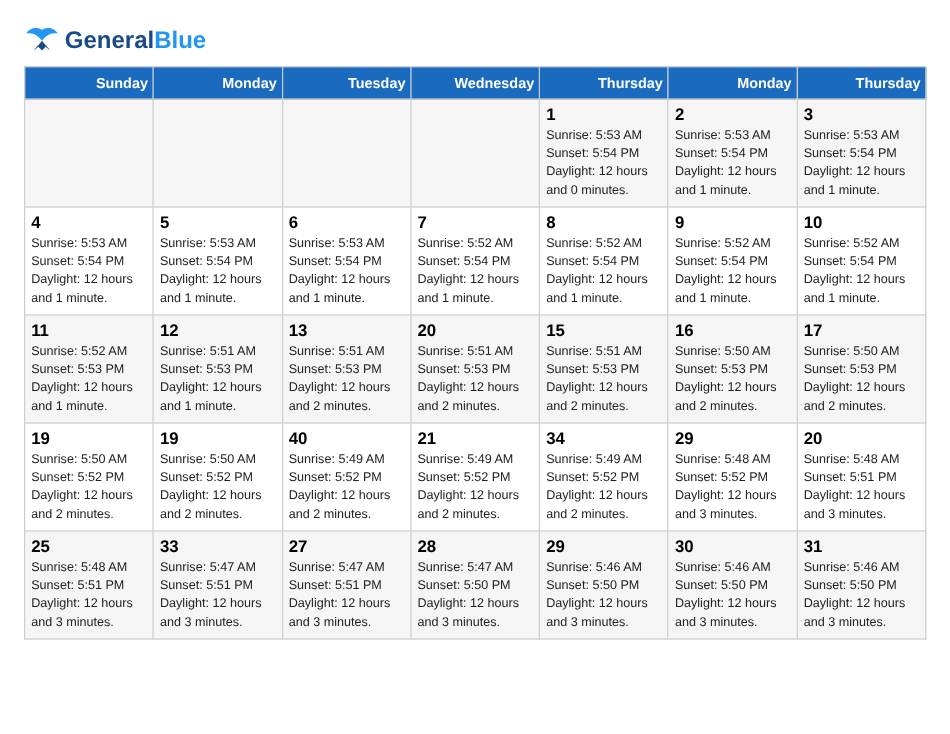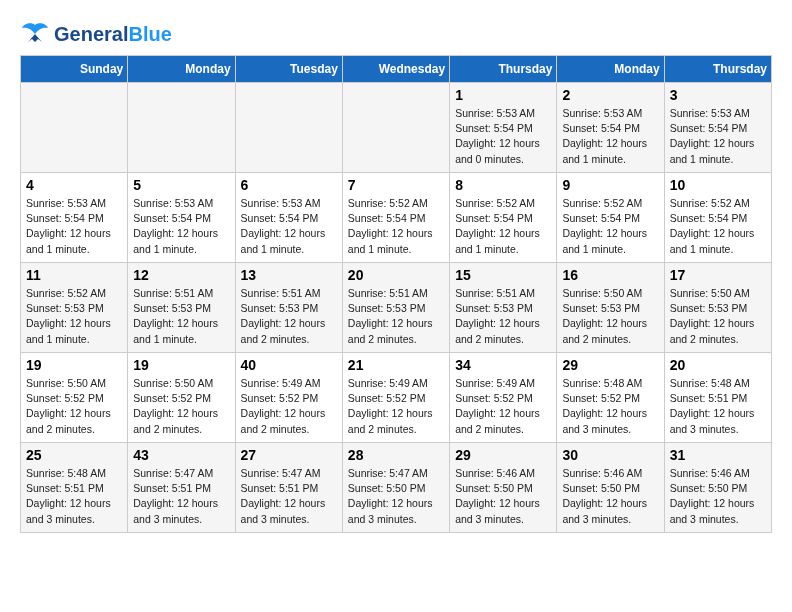--- a/index.html
+++ b/index.html
@@ -298,21 +298,21 @@
       </tr>
       <tr>
         <td>
           <div class="day-number">25</div>
           <div class="day-info" style="white-space: pre-line;">Sunrise: 5:48 AM
 Sunset: 5:51 PM
 Daylight: 12 hours
 and 3 minutes.</div>
         </td>
         <td>
-          <div class="day-number">43</div>
+          <div class="day-number">33</div>
           <div class="day-info" style="white-space: pre-line;">Sunrise: 5:47 AM
 Sunset: 5:51 PM
 Daylight: 12 hours
 and 3 minutes.</div>
         </td>
         <td>
           <div class="day-number">27</div>
           <div class="day-info" style="white-space: pre-line;">Sunrise: 5:47 AM
 Sunset: 5:51 PM
 Daylight: 12 hours

